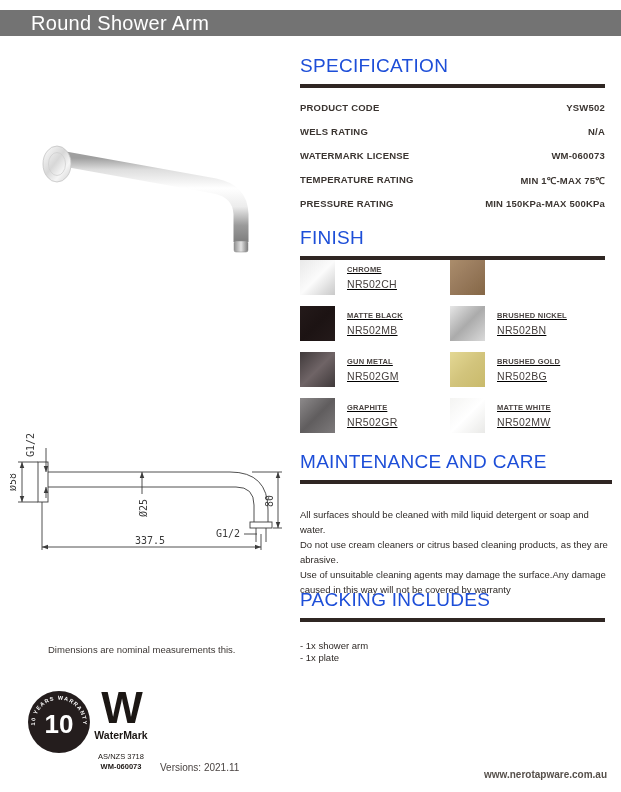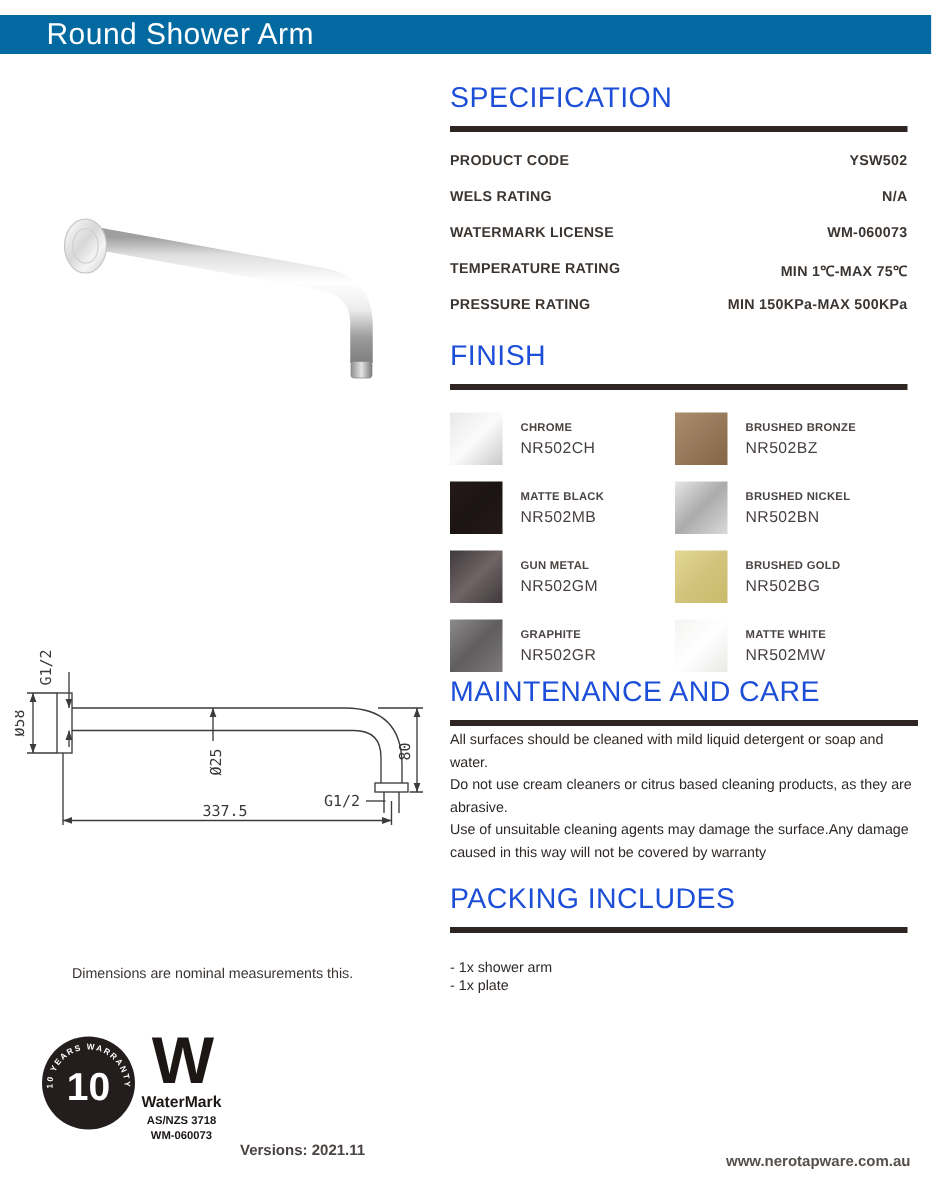--- a/index.html
+++ b/index.html
@@ -2,63 +2,63 @@
 <html><head>
 <meta charset="utf-8">
 <style>
   * { margin:0; padding:0; box-sizing:border-box; }
   html,body { background:#ffffff; }
   body { font-family:"Liberation Sans", sans-serif; }
   .page { position:relative; width:621px; height:792px; background:#fff; overflow:hidden; }
 
   
   .topbar { position:absolute; left:0; top:10px; width:621px; height:26px;
-            background:#0369a1; display:flex; align-items:center; }
+            background:#737373; display:flex; align-items:center; }
   .topbar span { color:#ffffff; font-size:20px; letter-spacing:.3px; padding-left:31px; }
 
   
   .section { position:absolute; left:300px; width:305px; }
   .sec-head { font-size:19px; color:#1d4ed8; letter-spacing:.3px; line-height:24px; }
   .sec-rule { height:4px; background:#2f2623; margin-top:6px; }
 
   .spec-section { top:54px; }
   .spec-rows { margin-top:14px; }
   .spec-row { display:flex; justify-content:space-between; align-items:flex-start; height:24px; }
   .spec-row .lbl, .spec-row .val { font-size:9.5px; font-weight:bold; color:#3b3531; letter-spacing:.2px; }
 
   .finish-section { top:226px; }
-  .finish-grid { margin-top:15px; display:grid; grid-template-columns:150px 155px;
-                 grid-auto-rows:46px; }
+  .finish-grid { margin-top:0; display:grid; grid-template-columns:150px 155px;
+                 grid-auto-rows:46px;text-decoration:underline; }
   .finish-item { display:flex; align-items:flex-start; }
   .swatch { width:35px; height:35px; flex:0 0 35px; }
   .fin-labels { margin-left:12px; padding-top:5px; }
   .fin-name { font-size:7.5px; font-weight:bold; color:#4a4442; letter-spacing:.2px; }
   .fin-code { font-size:10.5px; color:#453f3d; margin-top:4px; letter-spacing:.3px; }
 
   .maint-section { top:450px; width:312px; }
-  .maint-body { margin-top:2px; }
+  .maint-body { margin-top:23px; }
   .maint-body p { font-size:9.5px; color:#2e2926; line-height:15px; }
 
   .pack-section { top:588px; }
   .pack-items { margin-top:18px; }
   .pack-items div { font-size:9.5px; color:#2e2926; line-height:12px; }
 
   
   .photo-svg { position:absolute; left:15px; top:102px; }
   .drawing-svg { position:absolute; left:10px; top:398px; }
   .dim-note { position:absolute; left:48px; top:644px; font-size:9.5px; color:#3b3633; }
 
   .badge-svg { position:absolute; left:26px; top:689px; }
   .wm-block { position:absolute; left:84px; top:688px; width:74px; text-align:center; color:#1c1714; }
   .wm-glyph { font-size:44px; font-weight:bold; line-height:40px; letter-spacing:-2px; }
   .wm-name { font-size:10.5px; font-weight:bold; margin-top:1px; }
-  .wm-std  { font-size:7.5px; font-weight:bold; margin-top:1px; }
+  .wm-std  { font-size:7.5px; font-weight:normal; margin-top:11px; }
   .wm-lic  { font-size:7.5px; font-weight:bold; margin-top:1px; }
 
-  .versions { position:absolute; left:160px; top:762px; font-size:10px; color:#4a4442;font-weight:bold; }
+  .versions { position:absolute; left:160px; top:762px; font-size:10px; color:#4a4442; }
   .website  { position:absolute; right:14px; top:769px; font-size:10px; font-weight:bold; color:#56504b; }
 
   .draw-text { font-family:"DejaVu Sans Mono", monospace; font-size:10px; fill:#3a3a3a; }
 </style>
 </head>
 <body>
 
 <div class="page">
 
   <div class="topbar">
@@ -126,24 +126,20 @@
     <div class="finish-grid">
       <div class="finish-item">
         <div class="swatch" style="background: linear-gradient(135deg, rgb(233, 233, 233) 0%, rgb(251, 251, 251) 50%, rgb(201, 201, 201) 100%);"></div>
         <div class="fin-labels">
             <div class="fin-name">CHROME</div>
             <div class="fin-code">NR502CH</div>
           </div>
       </div>
       <div class="finish-item">
         <div class="swatch" style="background: linear-gradient(135deg, rgb(171, 141, 108) 0%, rgb(151, 121, 91) 50%, rgb(133, 103, 70) 100%);"></div>
-        <div class="fin-labels">
-            <div class="fin-name">BRUSHED BRONZE</div>
-            <div class="fin-code">NR502BZ</div>
-          </div>
       </div>
       <div class="finish-item">
         <div class="swatch" style="background: linear-gradient(135deg, rgb(36, 26, 26) 0%, rgb(28, 19, 19) 50%, rgb(36, 26, 26) 100%);"></div>
         <div class="fin-labels">
             <div class="fin-name">MATTE BLACK</div>
             <div class="fin-code">NR502MB</div>
           </div>
       </div>
       <div class="finish-item">
         <div class="swatch" style="background: linear-gradient(135deg, rgb(230, 230, 230) 0%, rgb(171, 171, 171) 50%, rgb(218, 218, 218) 100%);"></div>

